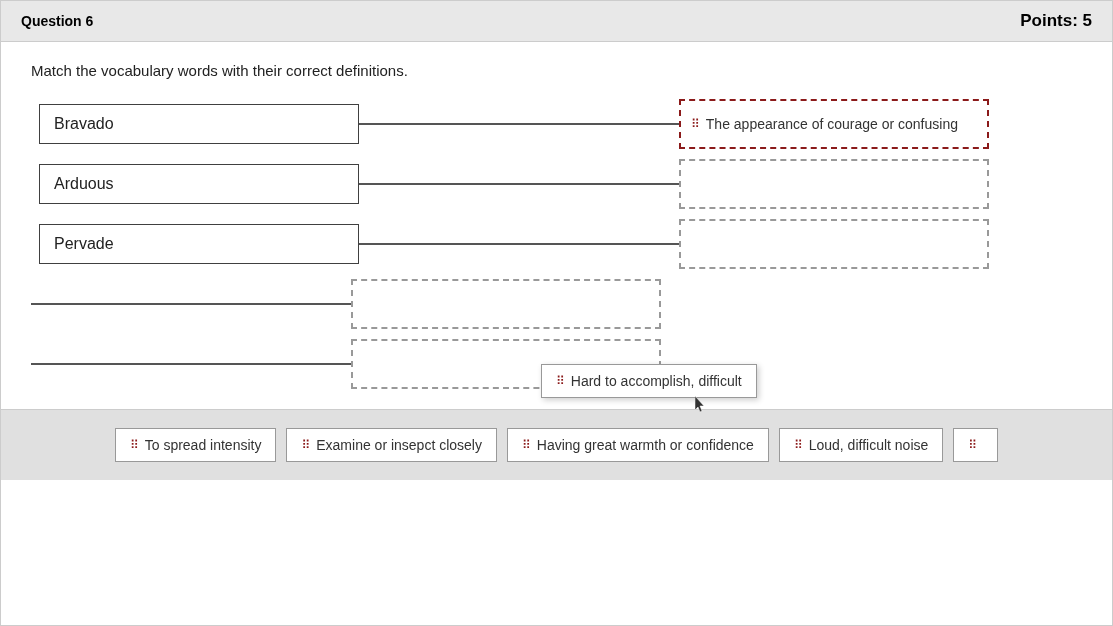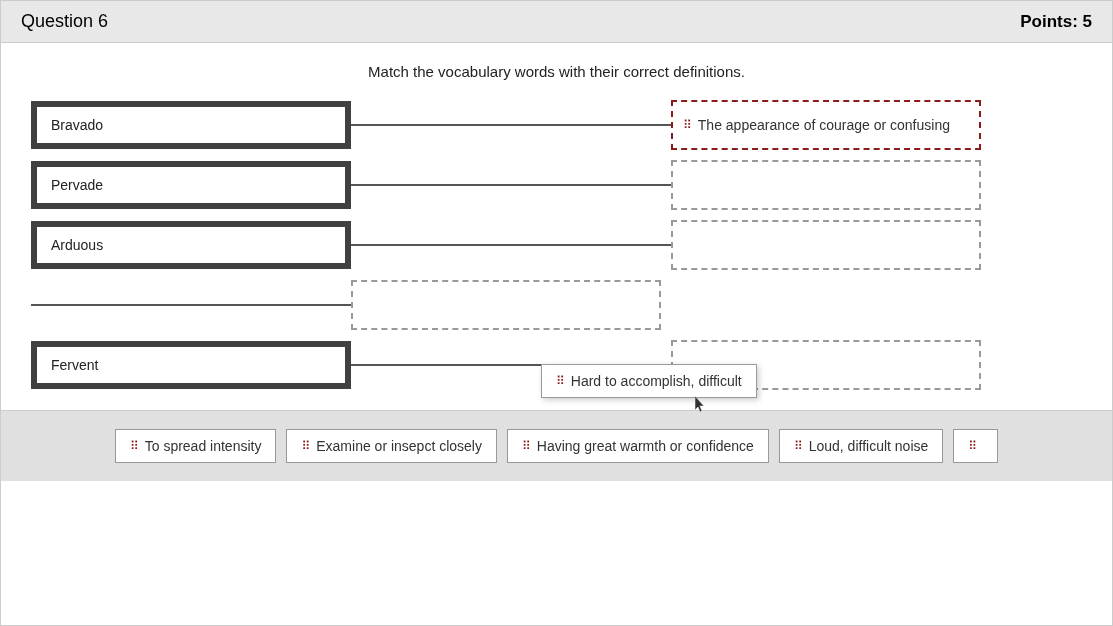--- a/index.html
+++ b/index.html
@@ -14,54 +14,54 @@
     }
     .quiz-header {
       background: #e8e8e8;
       border-bottom: 1px solid #ccc;
       padding: 10px 20px;
       display: flex;
       justify-content: space-between;
       align-items: center;
     }
     .quiz-header .question-num {
-      font-weight: normal;
-      font-size: 18px;
+      font-weight: bold;
+      font-size: 14px;
     }
     .quiz-header .points {
       font-weight: bold;
       font-size: 17px;
     }
     .quiz-body {
       padding: 20px 30px;
       flex: 1;
     }
     .instructions {
       font-size: 15px;
       margin-bottom: 20px;
       color: #222;
-      text-align: center;
     }
     .matching-area {
       display: flex;
       flex-direction: column;
       gap: 10px;
     }
     .match-row {
       display: flex;
       align-items: center;
       gap: 0;
     }
     .word-box {
       width: 320px;
-      border: 6px solid #404040;
+      border: 1px solid #404040;
       padding: 10px 14px;
-      font-size: 14px;
+      font-size: 16px;
       background: #fff;
       color: #222;
+      margin-left: 8px;
     }
     .connector-line {
       width: 320px;
       height: 2px;
       background: #555;
       flex-shrink: 0;
     }
     .definition-box {
       width: 310px;
       min-height: 50px;
@@ -160,43 +160,40 @@
           </div>
           <div class="connector-line"></div>
           <div class="definition-box filled">
             <span class="drag-handle">⠿</span>
             <span>The appearance of courage or confusing</span>
           </div>
         </div>
 
         <div class="match-row">
           <div class="word-box">
+            <span>Arduous</span>
+          </div>
+          <div class="connector-line"></div>
+          <div class="definition-box"></div>
+        </div>
+
+        <div class="match-row">
+          <div class="word-box">
             <span>Pervade</span>
           </div>
           <div class="connector-line"></div>
           <div class="definition-box"></div>
         </div>
 
         <div class="match-row">
-          <div class="word-box">
-            <span>Arduous</span>
-          </div>
-          <div class="connector-line"></div>
-          <div class="definition-box"></div>
-        </div>
-
-        <div class="match-row">
-          <div class="connector-line"></div>
-          <div class="definition-box"></div>
-        </div>
-
-        <div class="match-row">
-          <div class="word-box">
-            <span>Fervent</span>
-          </div>
+          <div class="connector-line"></div>
+          <div class="definition-box"></div>
+        </div>
+
+        <div class="match-row">
           <div class="connector-line"></div>
           <div class="definition-box"></div>
         </div>
 
       </div>
     </div>
 
     <div class="bank-area">
       <div class="bank-item">
         <span class="drag-handle">⠿</span>

